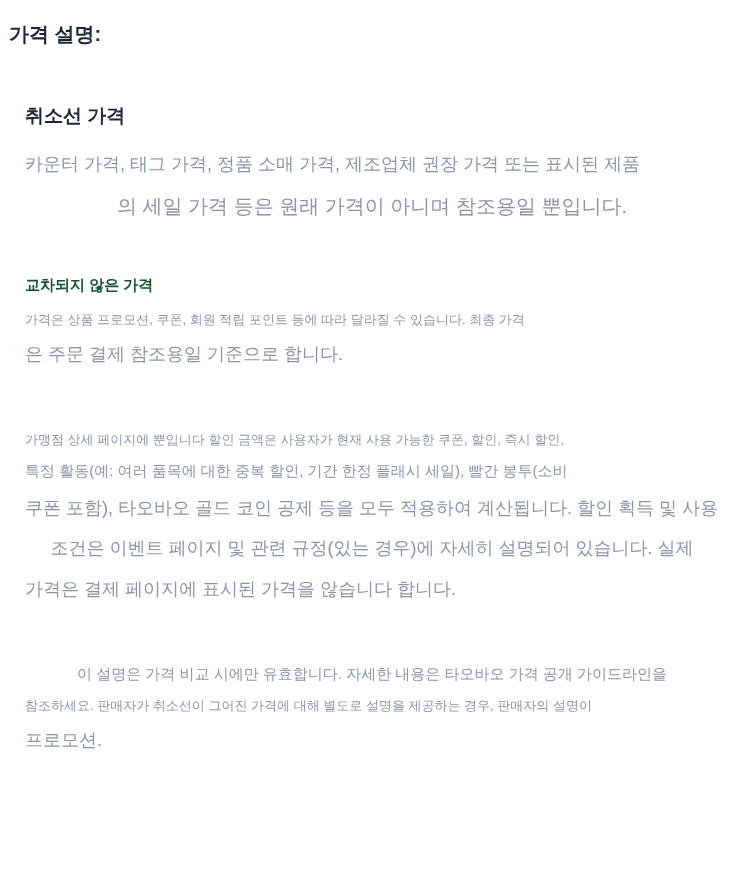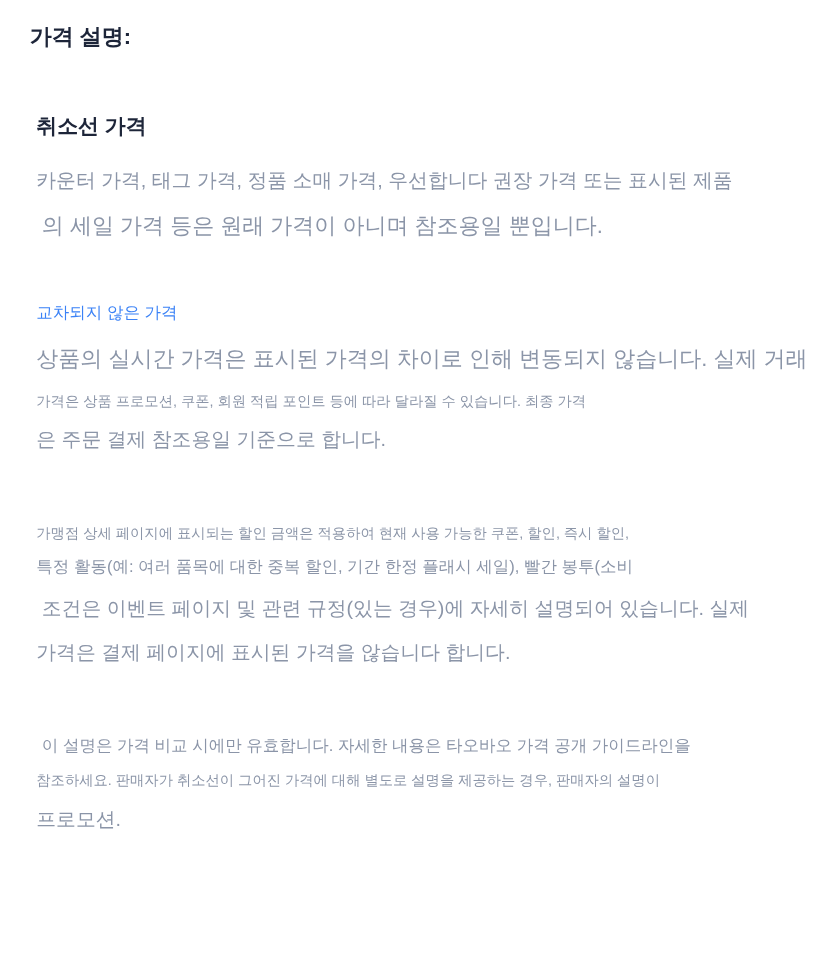--- a/index.html
+++ b/index.html
@@ -9,80 +9,80 @@
     background: #ffffff;
   }
   body {
     width: 750px;
     height: 880px;
     font-family: "Liberation Sans", "DejaVu Sans", sans-serif;
     color: #8b95a8;
     overflow: hidden;
   }
   .container {
-    padding: 22px 20px 0 27px;
+    padding: 22px 20px 0 9px;
   }
   .page-title {
     font-size: 20px;
     line-height: 1.2;
     font-weight: bold;
     color: #1d2539;
     margin: 0 0 58px 0;
   }
   .section-heading-lg {
     font-size: 19px;
     line-height: 1.25;
     font-weight: bold;
     color: #1d2539;
     margin: 0 0 16px 0;
   }
   .section-heading-sm {
     font-size: 15px;
     line-height: 1.3;
-    font-weight: 400;
-    color: #3b82f6;
+    font-weight: 700;
+    color: #14532d;
     margin: 0 0 10px 0;
   }
-  .section { margin: 6px; }
+  .section { margin: 16px; }
   .sec-2 { margin-top: 46px; }
   .sec-3 { margin-top: 50px; }
   .sec-4 { margin-top: 48px; }
   .line {
     line-height: 2.25;
     white-space: nowrap;
   }
   .sz-sm { font-size: 13px; }
   .sz-md { font-size: 18px; }
   .sz-lg { font-size: 15px; }
   .sz-xl { font-size: 20px; }
-  .indent { padding-left: 5px; }
+  .indent { padding-left: 5px; text-align: center; }
 </style>
 </head>
 <body>
 
 <div class="container">
 
   <h1 class="page-title">가격 설명:</h1>
 
   <div class="section sec-1">
     <h2 class="section-heading-lg">취소선 가격</h2>
-    <div class="line sz-md">카운터 가격, 태그 가격, 정품 소매 가격, 우선합니다 권장 가격 또는 표시된 제품</div>
+    <div class="line sz-md">카운터 가격, 태그 가격, 정품 소매 가격, 제조업체 권장 가격 또는 표시된 제품</div>
     <div class="line sz-xl indent">의 세일 가격 등은 원래 가격이 아니며 참조용일 뿐입니다.</div>
   </div>
 
   <div class="section sec-2">
     <h3 class="section-heading-sm">교차되지 않은 가격</h3>
-    <div class="line sz-xl">상품의 실시간 가격은 표시된 가격의 차이로 인해 변동되지 않습니다. 실제 거래</div>
     <div class="line sz-sm">가격은 상품 프로모션, 쿠폰, 회원 적립 포인트 등에 따라 달라질 수 있습니다. 최종 가격</div>
     <div class="line sz-md">은 주문 결제 참조용일 기준으로 합니다.</div>
   </div>
 
   <div class="section sec-3">
-    <div class="line sz-sm">가맹점 상세 페이지에 표시되는 할인 금액은 적용하여 현재 사용 가능한 쿠폰, 할인, 즉시 할인,</div>
+    <div class="line sz-sm">가맹점 상세 페이지에 뿐입니다 할인 금액은 사용자가 현재 사용 가능한 쿠폰, 할인, 즉시 할인,</div>
     <div class="line sz-lg">특정 활동(예: 여러 품목에 대한 중복 할인, 기간 한정 플래시 세일), 빨간 봉투(소비</div>
+    <div class="line sz-md">쿠폰 포함), 타오바오 골드 코인 공제 등을 모두 적용하여 계산됩니다. 할인 획득 및 사용</div>
     <div class="line sz-md indent">조건은 이벤트 페이지 및 관련 규정(있는 경우)에 자세히 설명되어 있습니다. 실제</div>
     <div class="line sz-md">가격은 결제 페이지에 표시된 가격을 않습니다 합니다.</div>
   </div>
 
   <div class="section sec-4">
     <div class="line sz-lg indent">이 설명은 가격 비교 시에만 유효합니다. 자세한 내용은 타오바오 가격 공개 가이드라인을</div>
     <div class="line sz-sm">참조하세요. 판매자가 취소선이 그어진 가격에 대해 별도로 설명을 제공하는 경우, 판매자의 설명이</div>
     <div class="line sz-md">프로모션.</div>
   </div>
 

